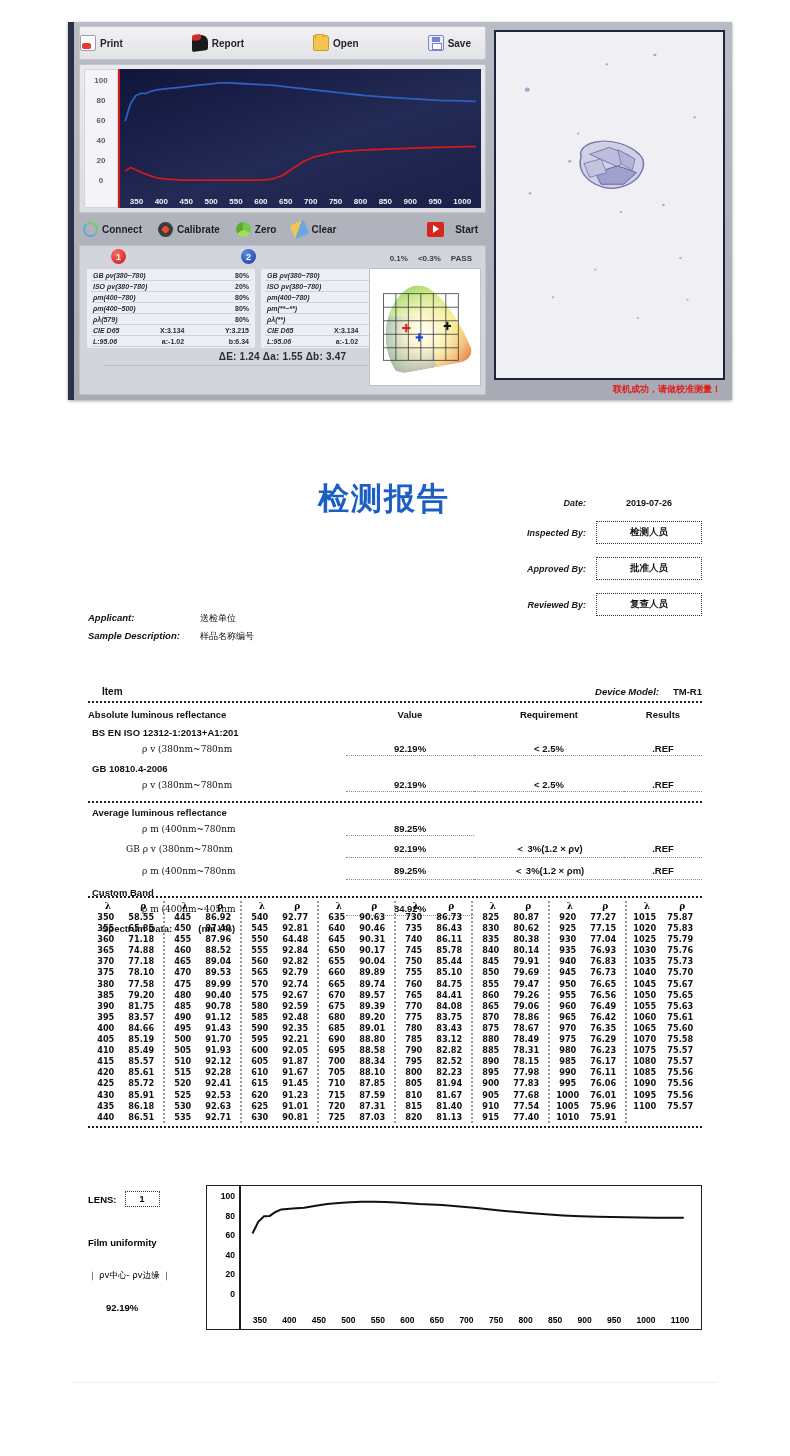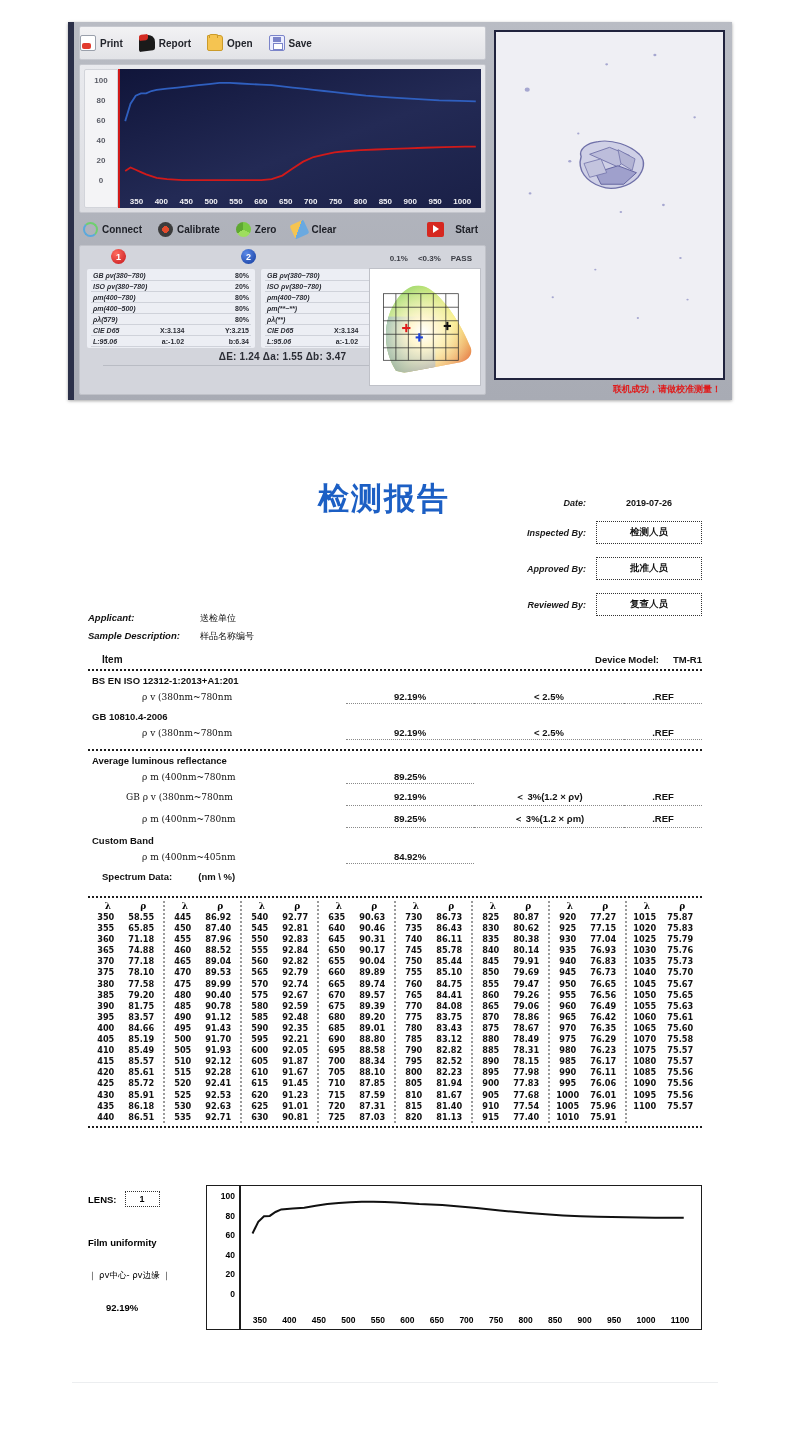--- a/index.html
+++ b/index.html
@@ -18,21 +18,21 @@
     border-left: 6px solid #2b3049;
     box-shadow: 0 1px 3px rgba(0,0,0,.35);
     display: flex;
   }
   #app-left { width: 417px; padding: 4px 5px 5px 5px; display:flex; flex-direction:column; gap:4px; }
 
   
   .toolbar {
     height: 34px; background: linear-gradient(180deg,#f2f2f4 0%,#e2e3e7 100%);
     border:1px solid #c6c8cf; border-radius:2px;
-    display:flex; align-items:center; justify-content:flex-start; gap:16px; padding-right:14px;
+    display:flex; align-items:center; justify-content:space-between; gap:16px; padding-right:14px;
   }
   .tb-btn { display:flex; align-items:center; gap:4px; font-size:10px; color:#23252c; font-weight:600; }
   .tb-ico { width:16px; height:16px; position:relative; flex:0 0 auto; }
 
   
   .ico-print { background:#fff; border:1.4px solid #9aa0ab; border-radius:2px; }
   .ico-print::after { content:''; position:absolute; left:1px; bottom:1px; width:9px; height:6px;
       background:#e23b2e; border-radius:2px; }
   .ico-report { background:#1a1a1a; transform: skewY(-8deg); border-radius:2px 8px 2px 2px; }
   .ico-report::after { content:''; position:absolute; left:0; top:-1px; width:9px; height:6px;
@@ -121,21 +121,21 @@
 
   .applicant { position:absolute; left:88px; top:192px; font-size:9.5px; }
   .ap-row { display:flex; margin-bottom:5px; }
   .ap-k { font-style:italic; font-weight:700; color:#111; }
   .ap-v { font-family:"DejaVu Sans",sans-serif; font-size:9px; color:#111; }
 
   .tbl { position:absolute; left:88px; top:234px; width:614px; font-size:9.5px; color:#111; }
   .hdr-item { display:flex; align-items:baseline; padding:0 0 4px 0; }
   .hdr-item .left { font-weight:700; padding-left:14px; font-size:10px; }
   .hdr-item .right { margin-left:auto; display:flex; gap:14px; align-items:baseline; }
-  .hdr-item .dm { font-weight:700; }
+  .hdr-item .dm { font-style:italic; font-weight:700;margin-top:32px; }
   .hdr-item .dmv { font-weight:700; }
   .rule-heavy { border-top:2px dotted #1d1d1d; }
 
   .col-row { display:flex; align-items:baseline; padding:6px 0 3px 0; }
   .c-item { width:258px; }
   .c-val  { width:128px; text-align:center; }
   .c-req  { width:150px; text-align:center; }
   .c-res  { width:78px; text-align:center; }
   .bold { font-weight:700; }
   .sub-label { padding-left:4px; }
@@ -473,20 +473,26 @@
 
     <div class="hdr-item">
       <span class="left">Item</span>
       <span class="right">
         <span class="dm">Device Model:</span>
         <span class="dmv">TM-R1</span>
       </span>
     </div>
     <div class="rule-heavy"></div>
 
+    <div class="col-row">
+      <span class="c-item bold">Absolute luminous reflectance</span>
+      <span class="c-val bold">Value</span>
+      <span class="c-req bold">Requirement</span>
+      <span class="c-res bold">Results</span>
+    </div>
 
     <div class="dataline">
       <span class="c-item bold sub-label">BS EN ISO 12312-1:2013+A1:201</span>
     </div>
     <div class="dataline">
       <span class="c-item rho indent">ρ v  (380nm~780nm</span>
       <span class="dl-v">92.19%</span>
       <span class="dl-r">&lt; 2.5%</span>
       <span class="dl-s">.REF</span>
     </div>
@@ -749,21 +755,21 @@
           <div class="spec-r">
             <span class="w">540</span>
             <span class="v">92.77</span>
           </div>
           <div class="spec-r">
             <span class="w">545</span>
             <span class="v">92.81</span>
           </div>
           <div class="spec-r">
             <span class="w">550</span>
-            <span class="v">92.83</span>
+            <span class="v">64.48</span>
           </div>
           <div class="spec-r">
             <span class="w">555</span>
             <span class="v">92.84</span>
           </div>
           <div class="spec-r">
             <span class="w">560</span>
             <span class="v">92.82</span>
           </div>
           <div class="spec-r">

